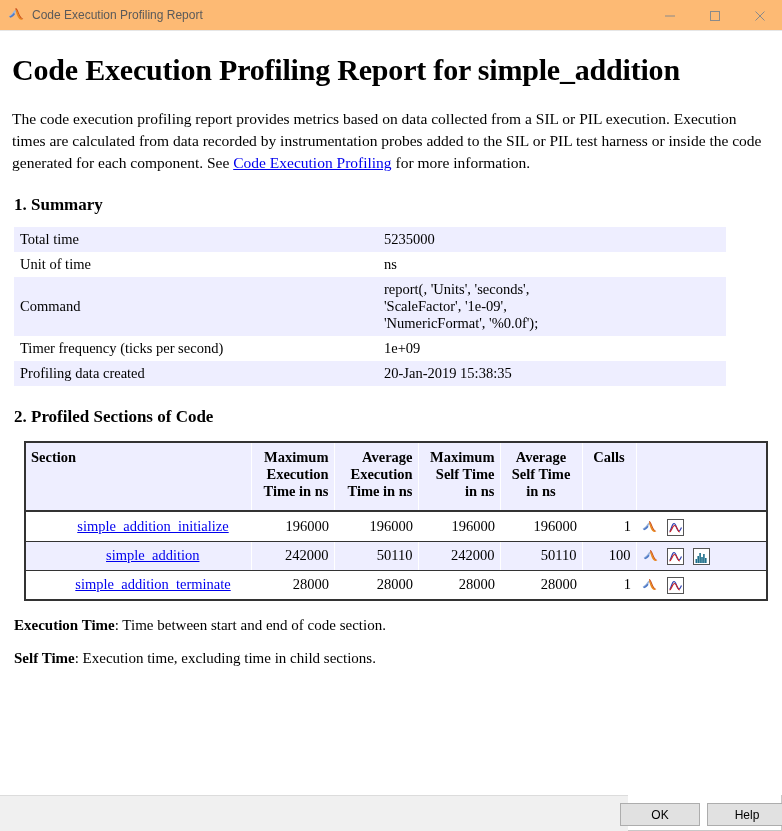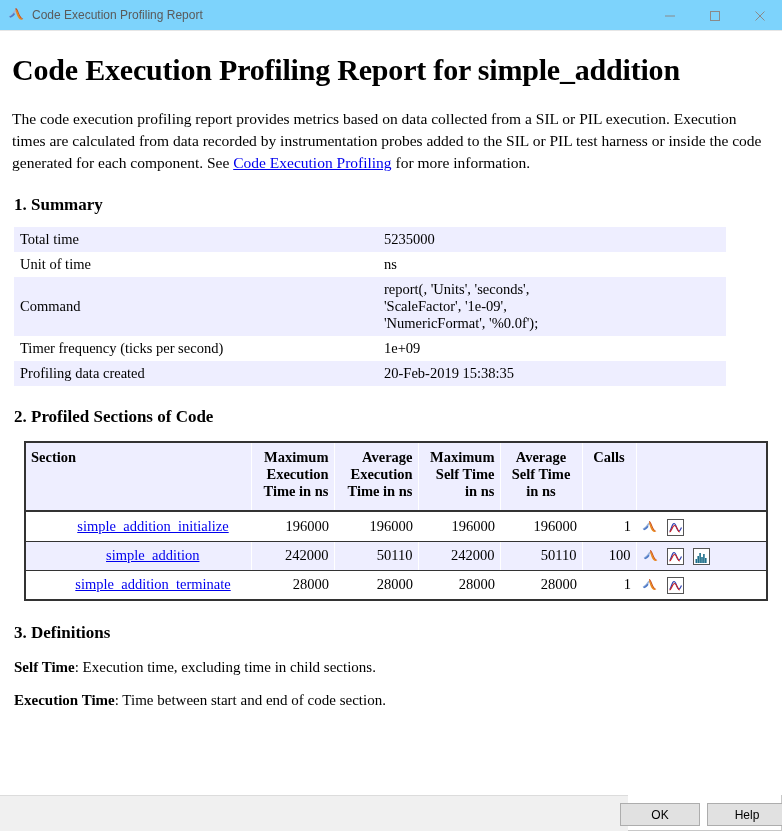--- a/index.html
+++ b/index.html
@@ -11,21 +11,21 @@
     width: 782px;
     height: 831px;
     font-family: "Liberation Serif", serif;
     overflow: hidden;
     position: relative;
   }
 
   
   #titlebar {
     height: 31px;
-    background: #7dd3fc;
+    background: #fdba74;
     border-bottom: 1px solid #e6e6e6;
     display: flex;
     align-items: center;
     position: relative;
     box-sizing: border-box;
   }
   #titlebar .app-icon {
     width: 18px;
     height: 18px;
     margin-left: 7px;
@@ -276,21 +276,21 @@
       <tr class="band">
         <td class="k">Command</td>
         <td class="v" style="padding-right:170px;">report(, 'Units', 'seconds', 'ScaleFactor', '1e-09', 'NumericFormat', '%0.0f');</td>
       </tr>
       <tr class="plain">
         <td class="k">Timer frequency (ticks per second)</td>
         <td class="v">1e+09</td>
       </tr>
       <tr class="band">
         <td class="k">Profiling data created</td>
-        <td class="v">20-Feb-2019 15:38:35</td>
+        <td class="v">20-Jan-2019 15:38:35</td>
       </tr>
     </tbody>
   </table>
 
   <h2 class="sect">2. Profiled Sections of Code</h2>
 
   <div class="proftable-wrap">
     <table class="prof">
       <colgroup>
         <col style="width:225px">
@@ -396,23 +396,22 @@
                 <path d="M2.5 12 C4.5 12 4.6 4.5 7 4.5 C9.4 4.5 9.6 12 12 12 C13.2 12 13.8 10 14.5 8.5" fill="none" stroke="#3040b0" stroke-width="1.2"></path>
                 <path d="M2.5 13 C4.5 13 5.2 6.5 7.6 6.5 C10 6.5 10.4 13 12.8 13" fill="none" stroke="#cc2222" stroke-width="1.2"></path>
               </svg>
             </span>
           </td>
         </tr>
       </tbody>
     </table>
   </div>
 
-  <h2 class="sect defs">3. Definitions</h2>
-
+
+  <p class="defline"><b>Execution Time</b><span>: Time between start and end of code section.</span></p>
   <p class="defline"><b>Self Time</b><span>: Execution time, excluding time in child sections.</span></p>
-  <p class="defline"><b>Execution Time</b><span>: Time between start and end of code section.</span></p>
 
 </div>
 
 <div id="btnbar">
   <div class="btn" id="btn-ok">OK</div>
   <div class="btn" id="btn-help">Help</div>
 </div>
 
 </body></html>

